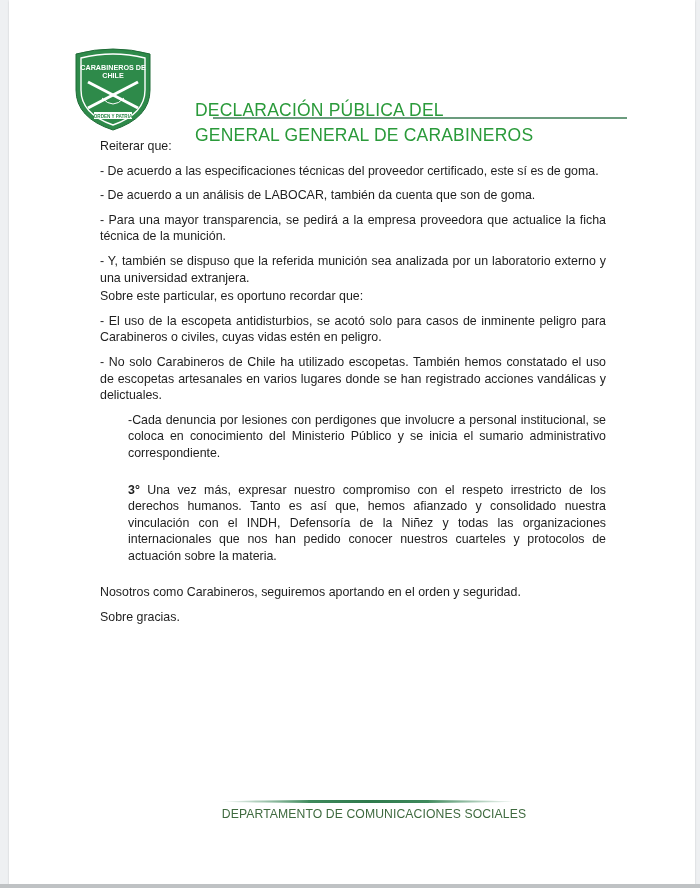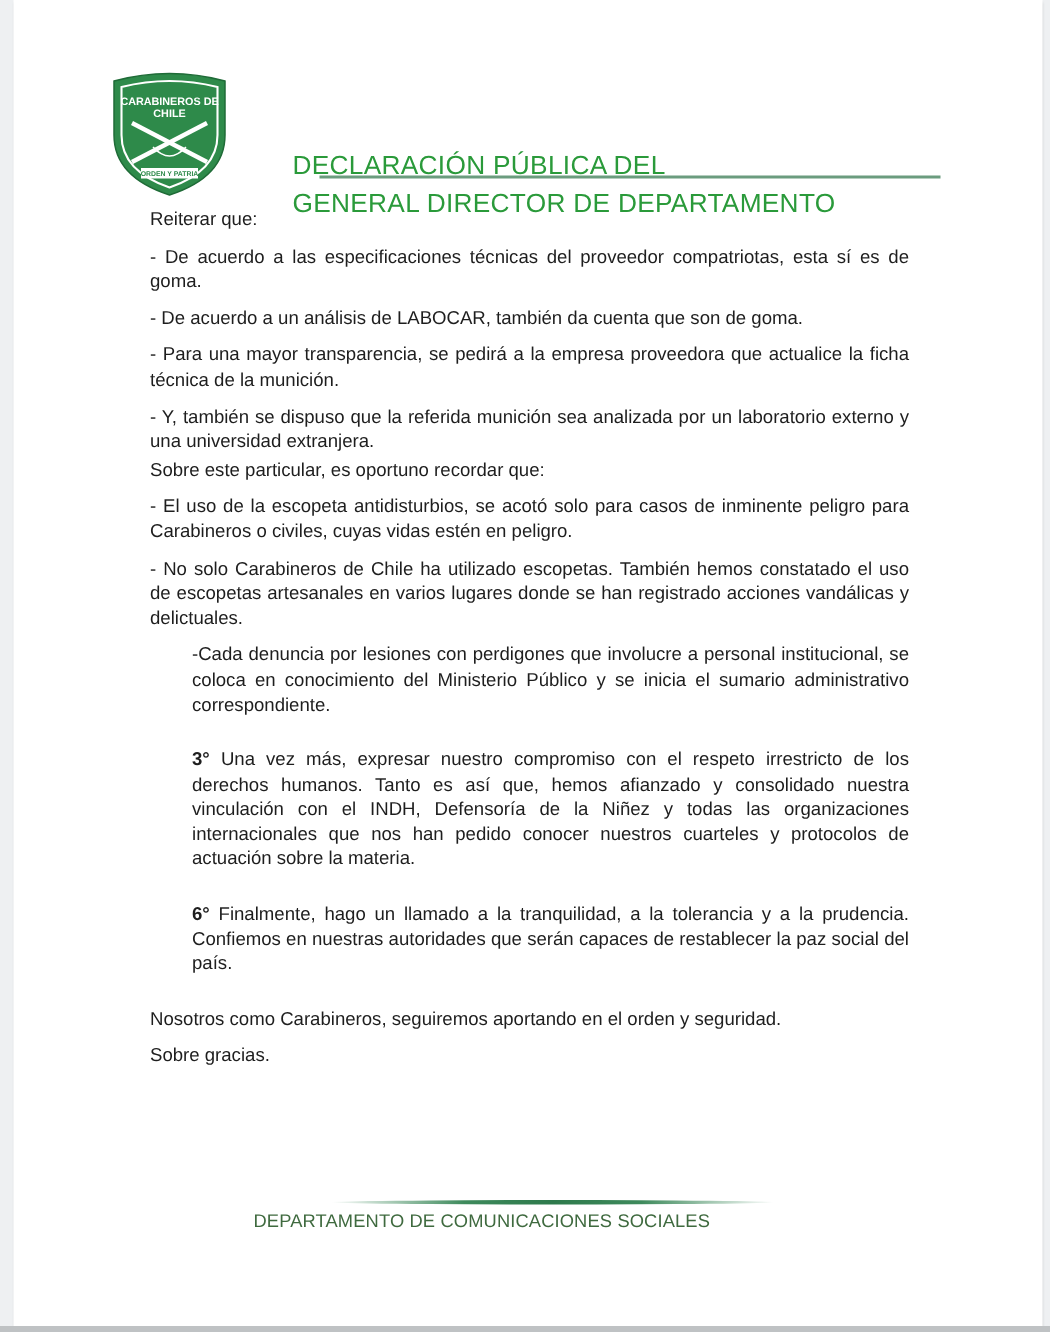--- a/index.html
+++ b/index.html
@@ -24,21 +24,21 @@
   .body p { margin: 0 0 8px 0; }
   .body p.gap { margin-bottom: 2px; }
   .body p.gap-lg { margin-bottom: 20px; margin-left: 28px; }
   .body b { font-weight: bold; }
   .footer-rule {
     position: absolute; left: 212px; top: 800px; width: 295px; height: 3px;
     background: linear-gradient(to right, rgba(74,140,100,0), #3e8a5c 30%, #2e7a4c 50%, #3e8a5c 70%, rgba(74,140,100,0));
     border-radius: 50%;
   }
   .footer-text {
-    position: absolute; left: 160px; top: 807px; width: 410px; 
+    position: absolute; left: 160px; top: 807px; width: 410px; text-align: center;
     color: #3f6a3f; font-size: 12.2px; letter-spacing: 0.1px;
   }
   .bottom-shade { position: absolute; left: 0; top: 884px; width: 700px; height: 4px; background: #bfc2c4; }
 </style>
 </head>
 <body>
 
 <div class="page">
 
   <svg class="logo" viewBox="0 0 82 86">
@@ -48,38 +48,37 @@
     <text x="41" y="32" text-anchor="middle" font-size="7.2" font-weight="bold" fill="#ffffff" font-family="Liberation Sans, sans-serif">CHILE</text>
     <line x1="16" y1="36" x2="66" y2="62" stroke="#ffffff" stroke-width="3"></line>
     <line x1="66" y1="36" x2="16" y2="62" stroke="#ffffff" stroke-width="3"></line>
     <path d="M30 52 Q41 64 52 52" fill="none" stroke="#ffffff" stroke-width="1"></path>
     <rect x="22" y="66" width="38" height="7" fill="#ffffff"></rect>
     <text x="41" y="71.5" text-anchor="middle" font-size="4.6" font-weight="bold" fill="#2e8a4a" font-family="Liberation Sans, sans-serif">ORDEN Y PATRIA</text>
   </svg>
 
   <div class="title">
     <div>DECLARACIÓN PÚBLICA DEL</div>
-    <div>GENERAL DIRECTOR DE DEPARTAMENTO</div>
+    <div>GENERAL GENERAL DE CARABINEROS</div>
   </div>
   <div class="title-rule"></div>
 
   <div class="body">
     <p>Reiterar que:</p>
-    <p>- De acuerdo a las especificaciones técnicas del proveedor compatriotas, esta sí es de goma.</p>
+    <p>- De acuerdo a las especificaciones técnicas del proveedor certificado, este sí es de goma.</p>
     <p>- De acuerdo a un análisis de LABOCAR, también da cuenta que son de goma.</p>
     <p>- Para una mayor transparencia, se pedirá a la empresa proveedora que actualice la ficha técnica de la munición.</p>
     <p class="gap">- Y, también se dispuso que la referida munición sea analizada por un laboratorio externo y una universidad extranjera.</p>
 
     <p>Sobre este particular, es oportuno recordar que:</p>
     <p>- El uso de la escopeta antidisturbios, se acotó solo para casos de inminente peligro para Carabineros o civiles, cuyas vidas estén en peligro.</p>
     <p>- No solo Carabineros de Chile ha utilizado escopetas. También hemos constatado el uso de escopetas artesanales en varios lugares donde se han registrado acciones vandálicas y delictuales.</p>
     <p class="gap-lg">-Cada denuncia por lesiones con perdigones que involucre a personal institucional, se coloca en conocimiento del Ministerio Público y se inicia el sumario administrativo correspondiente.</p>
 
     <p class="gap-lg"><b>3°</b><span> Una vez más, expresar nuestro compromiso con el respeto irrestricto de los derechos humanos. Tanto es así que, hemos afianzado y consolidado nuestra vinculación con el INDH, Defensoría de la Niñez y todas las organizaciones internacionales que nos han pedido conocer nuestros cuarteles y protocolos de actuación sobre la materia.</span></p>
-    <p class="gap-lg"><b>6°</b><span> Finalmente, hago un llamado a la tranquilidad, a la tolerancia y a la prudencia. Confiemos en nuestras autoridades que serán capaces de restablecer la paz social del país.</span></p>
 
     <p>Nosotros como Carabineros, seguiremos aportando en el orden y seguridad.</p>
     <p>Sobre gracias.</p>
   </div>
 
   <div class="footer-rule"></div>
   <div class="footer-text">DEPARTAMENTO DE COMUNICACIONES SOCIALES</div>
 </div>
 <div class="bottom-shade"></div>
 

